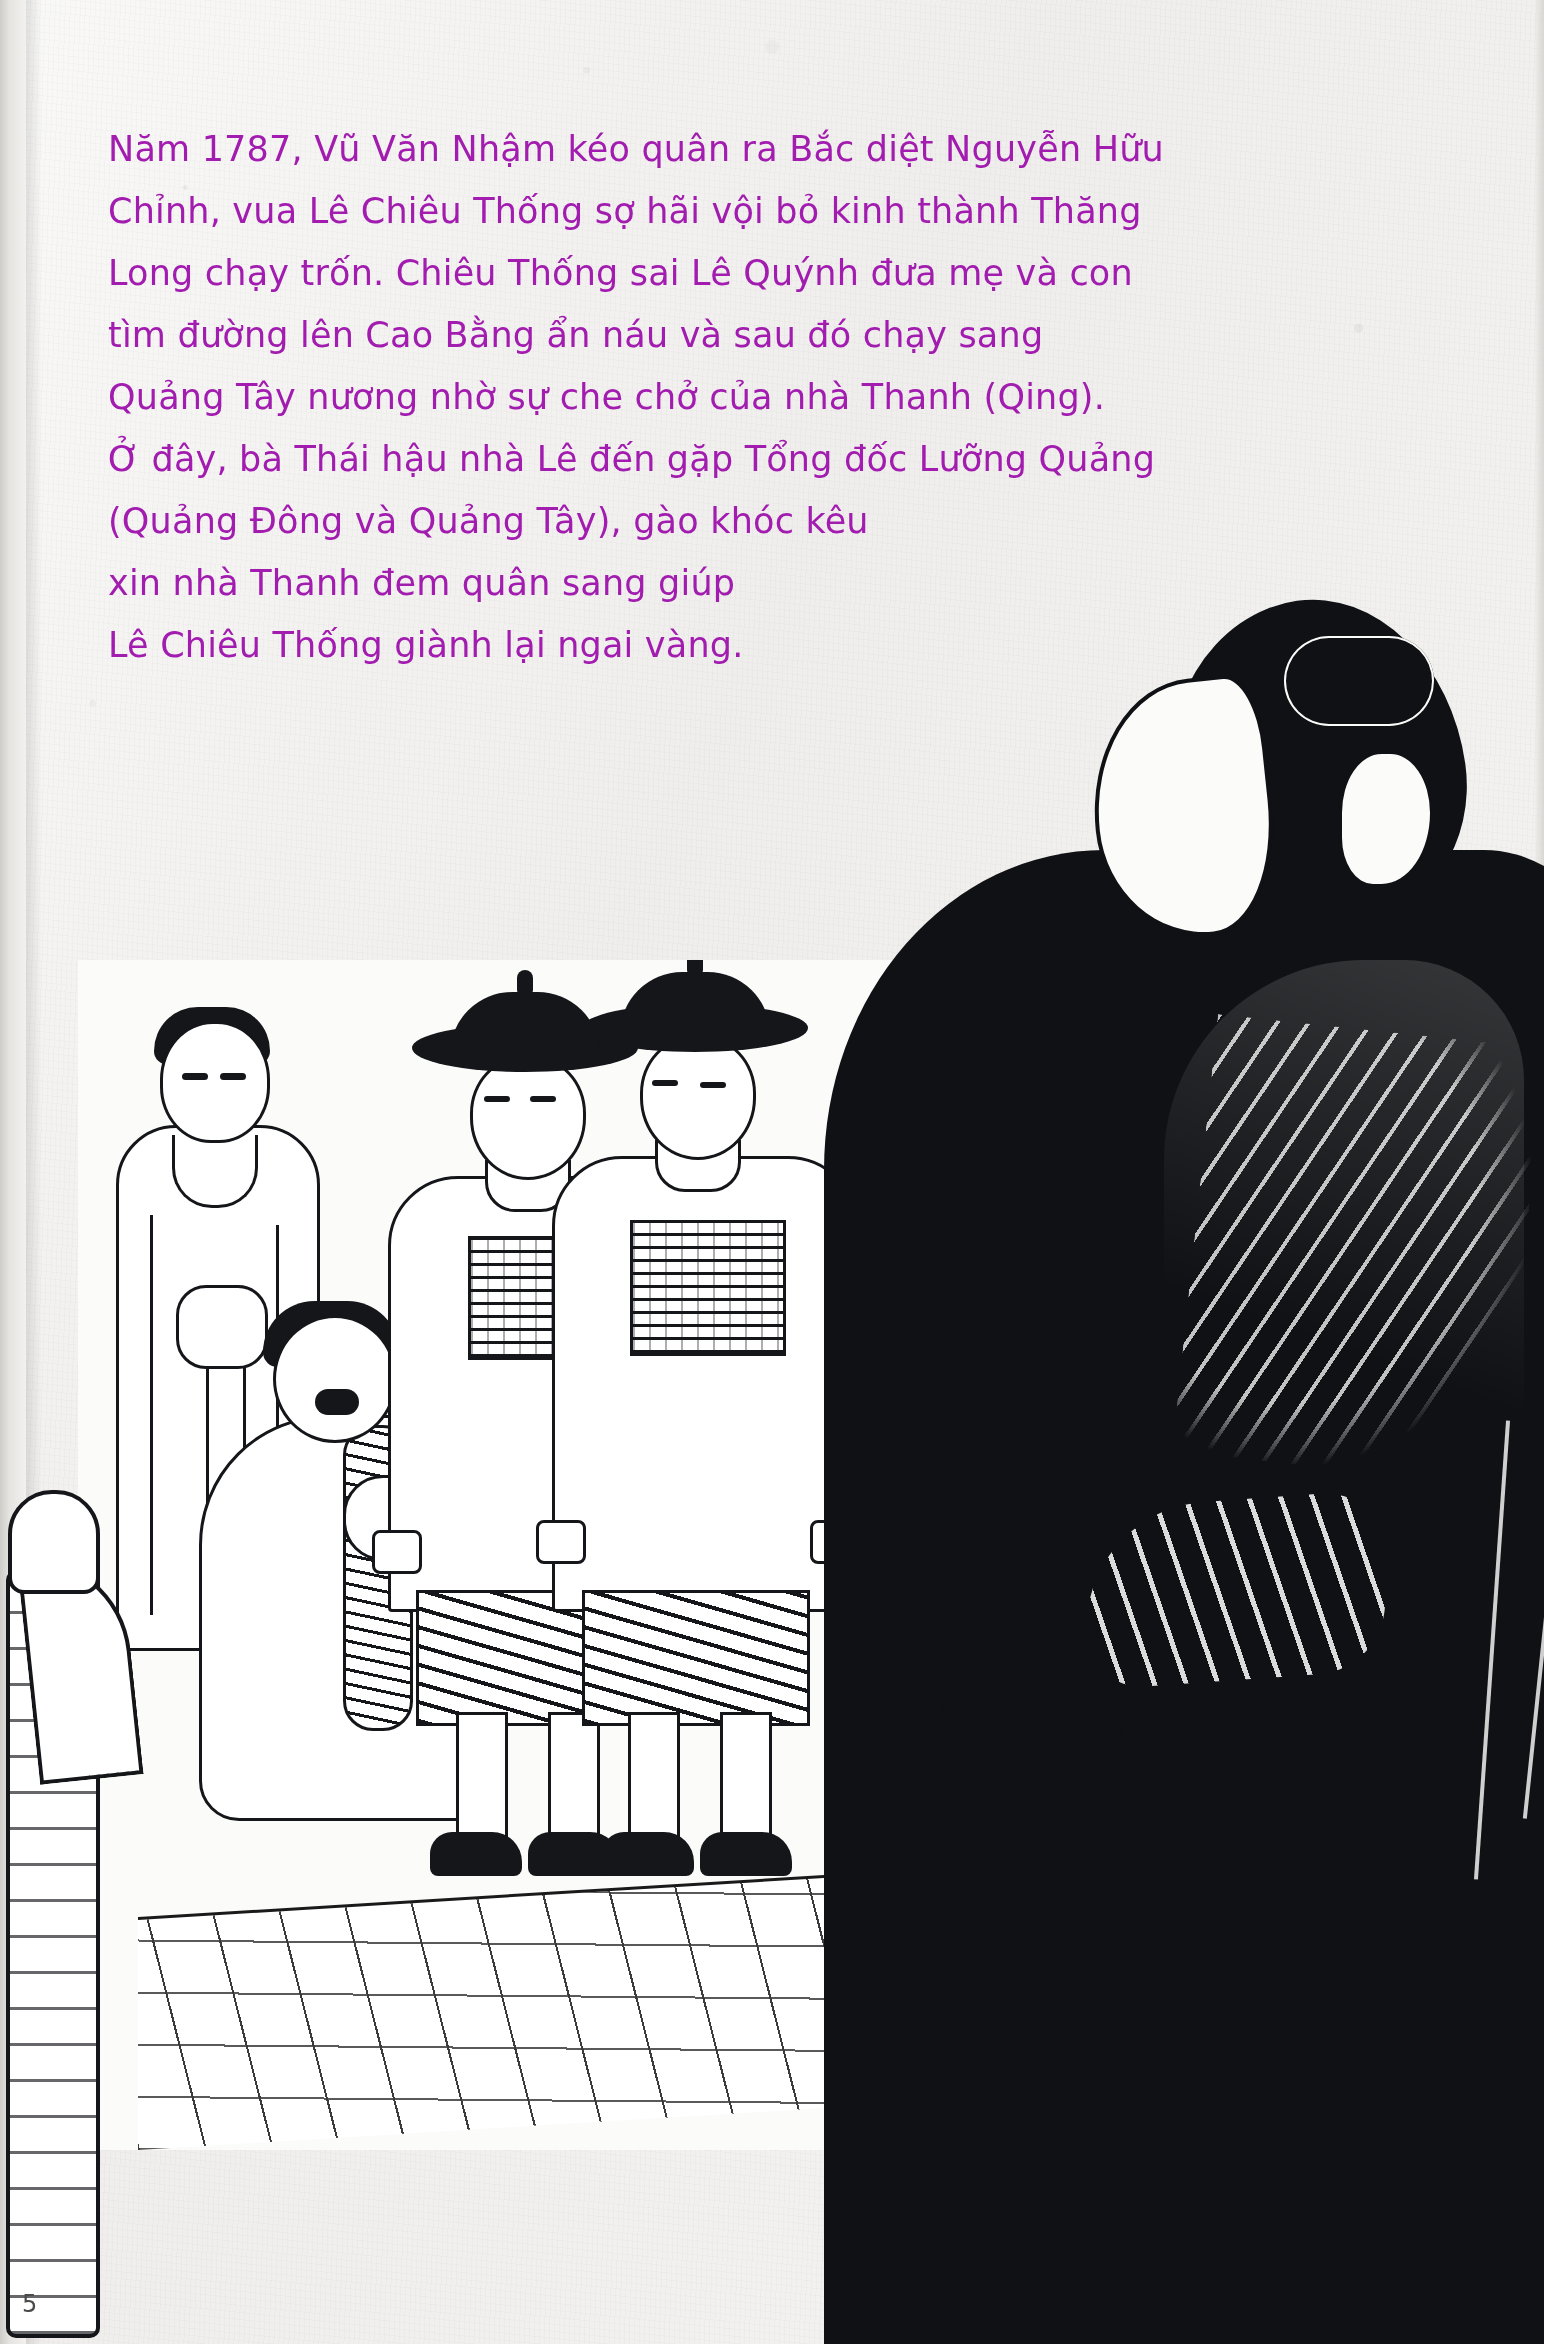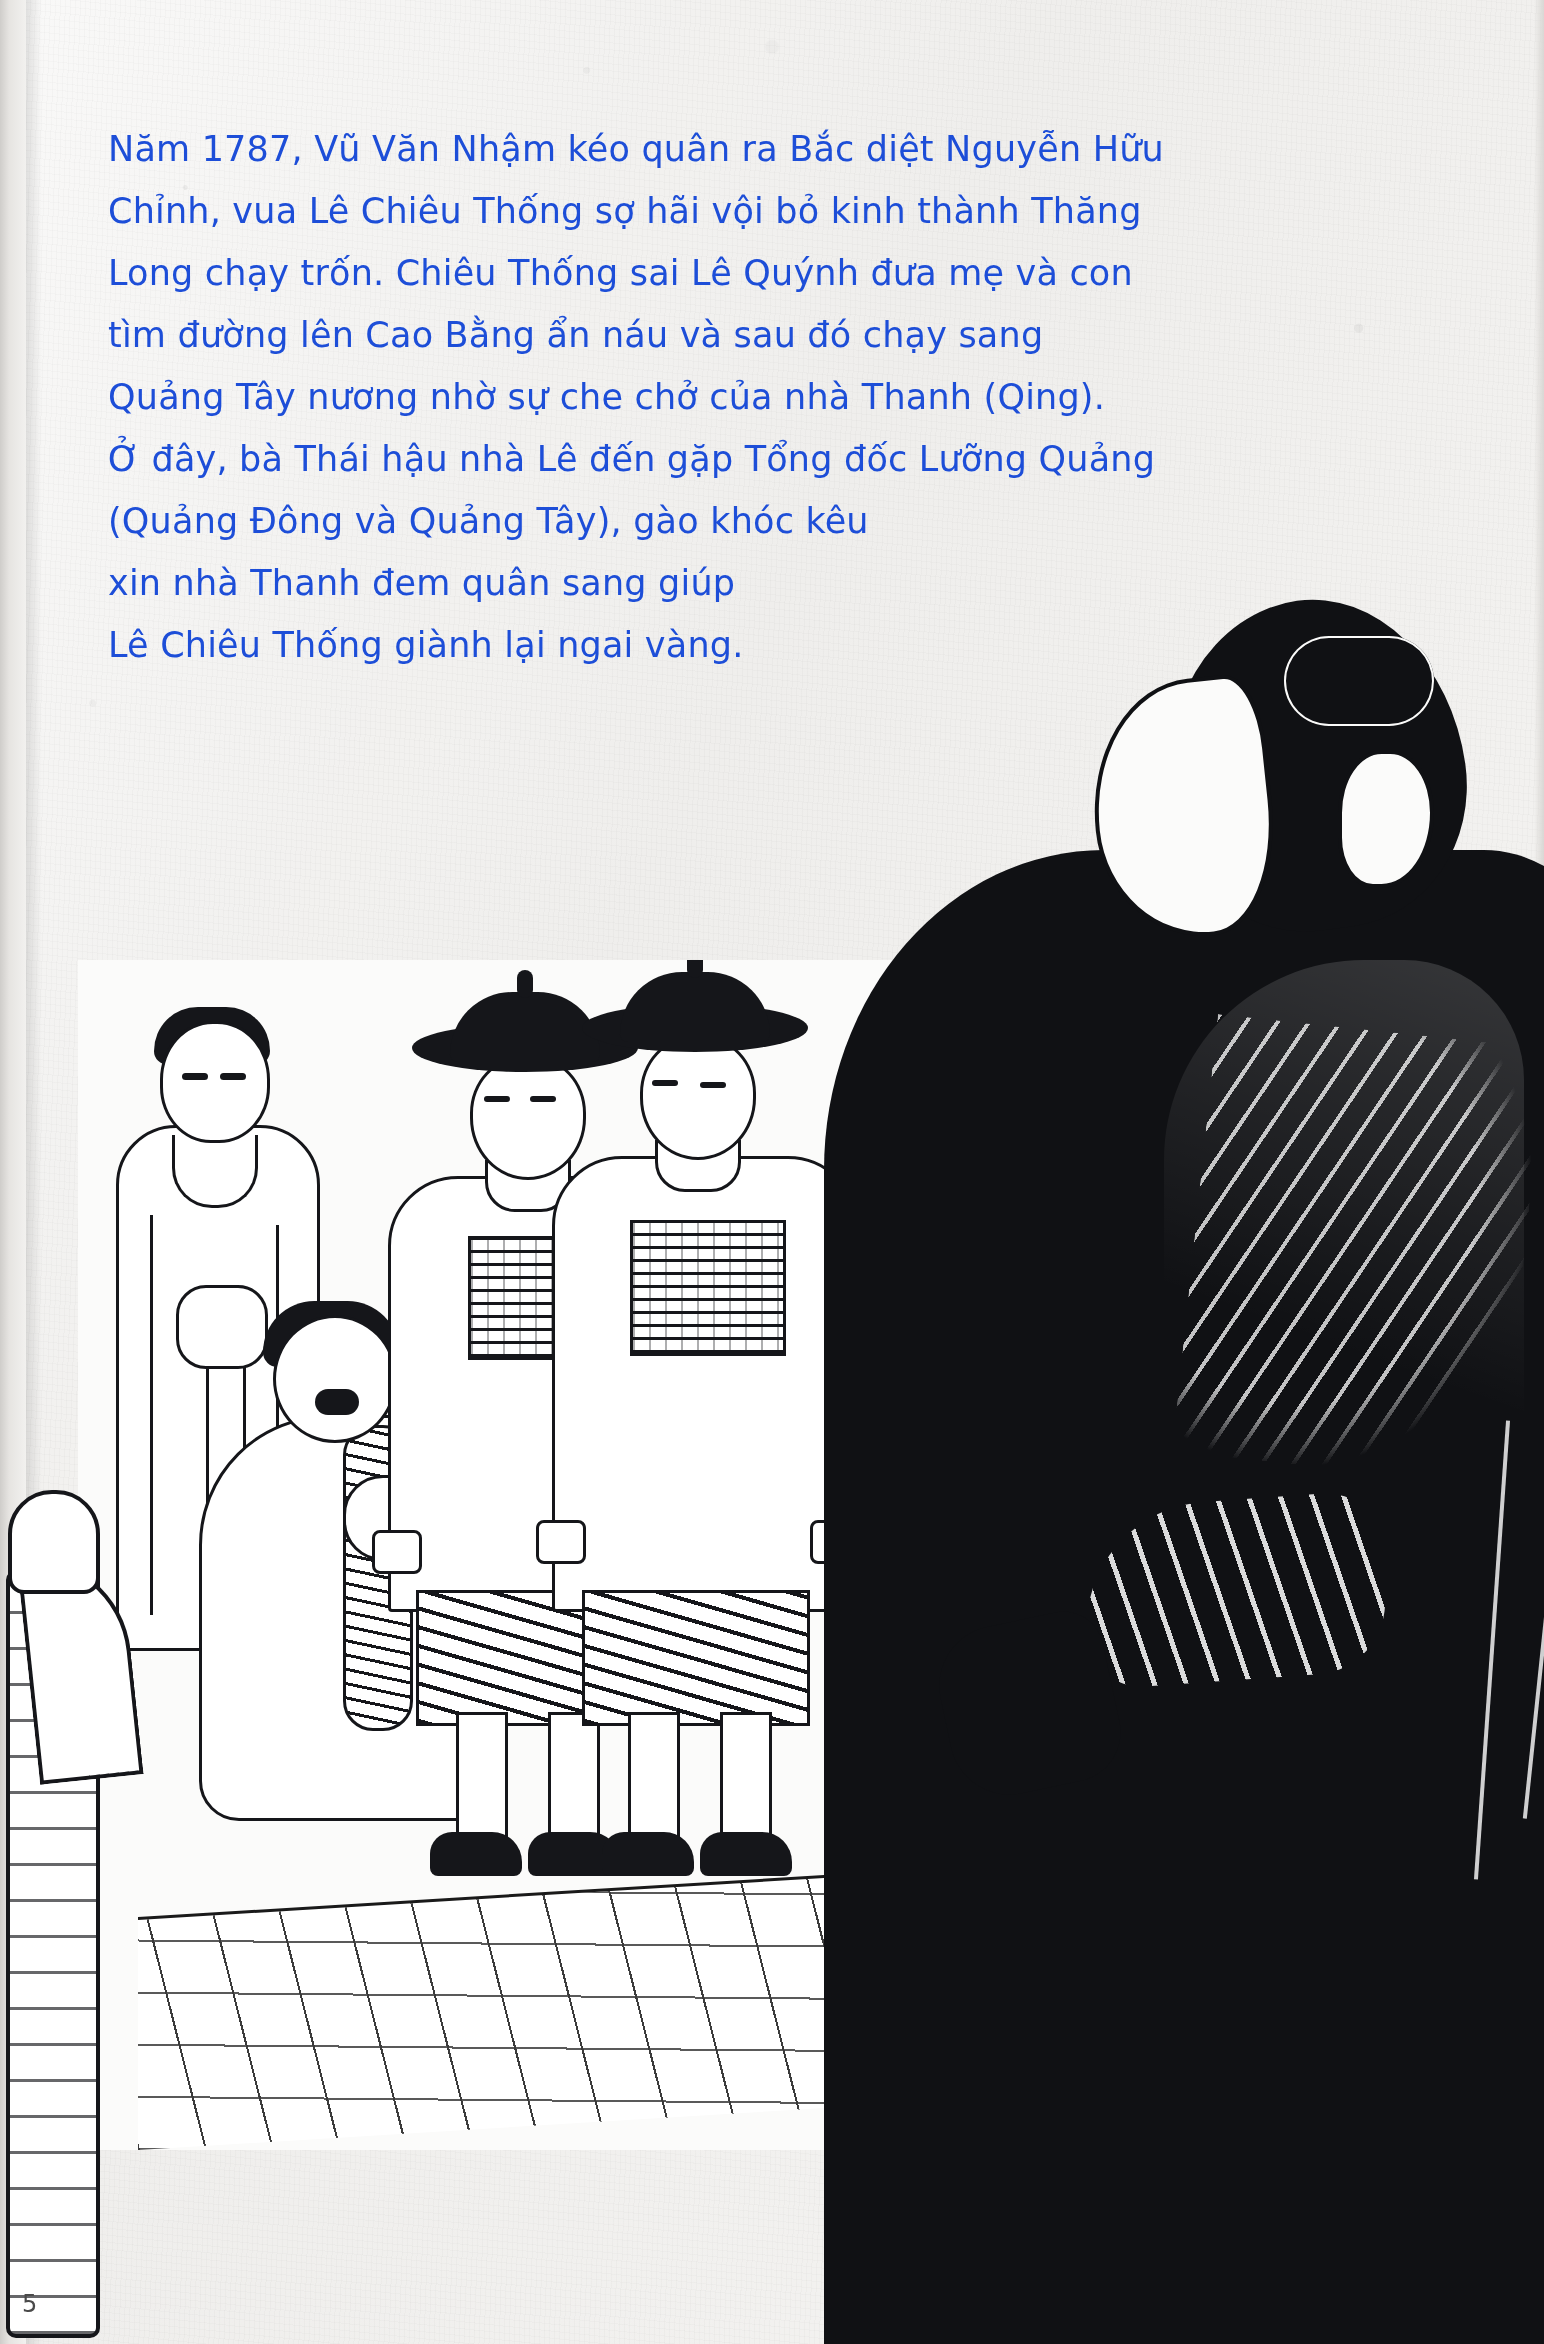--- a/index.html
+++ b/index.html
@@ -69,21 +69,21 @@
 
   
   .caption {
     position: absolute;
     left: 108px;
     top: 118px;
     width: 1180px;
     font-family: "DejaVu Sans", sans-serif;
     font-size: 35px;
     line-height: 62px;
-    color: #1d4ed8;
+    color: #a21caf;
     letter-spacing: 0.2px;
     white-space: pre-wrap;
   }
 
   
   .panel {
     position: absolute;
     left: 78px;
     top: 960px;
     width: 1160px;

